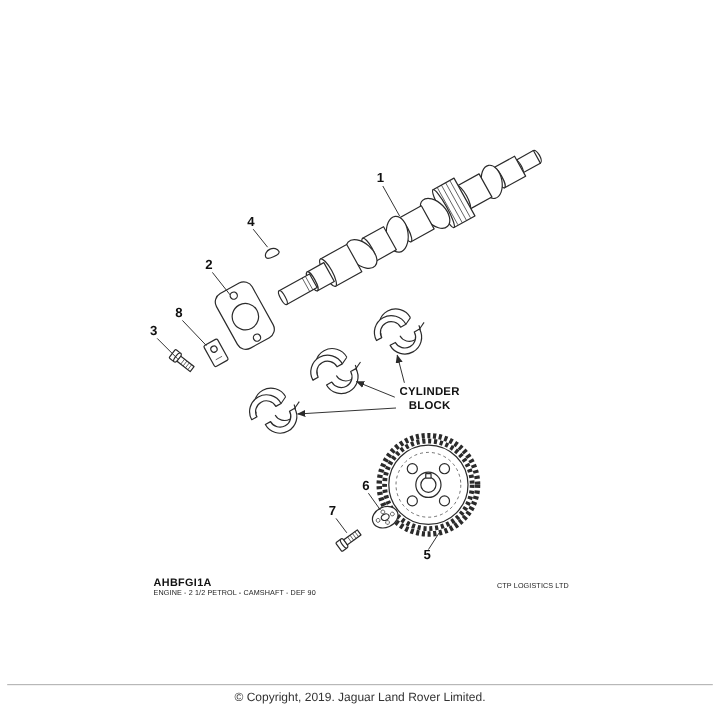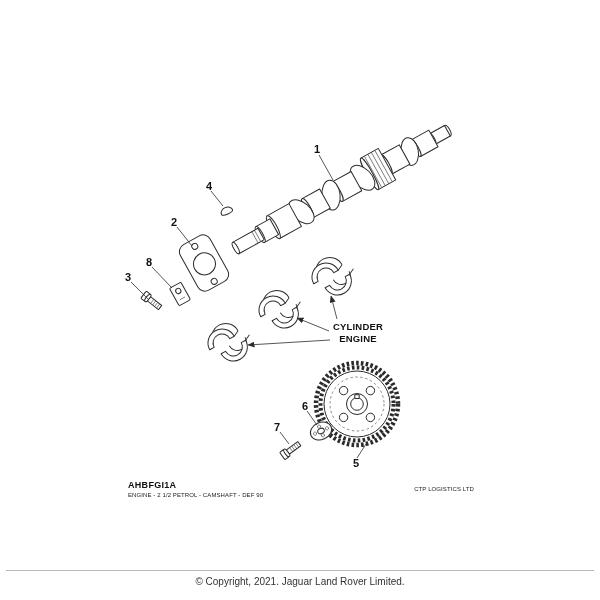--- a/index.html
+++ b/index.html
@@ -169,26 +169,26 @@
 
   <span class="callout" style="left:317px;top:149px">1</span>
   <span class="callout" style="left:174px;top:222px">2</span>
   <span class="callout" style="left:128px;top:277px">3</span>
   <span class="callout" style="left:209px;top:186px">4</span>
   <span class="callout" style="left:356px;top:463px">5</span>
   <span class="callout" style="left:305px;top:406px">6</span>
   <span class="callout" style="left:277px;top:427px">7</span>
   <span class="callout" style="left:149px;top:262px">8</span>
 
-  <div class="cyl-label">CYLINDER ENGINE</div>
+  <div class="cyl-label">CYLINDER BLOCK</div>
 
   <div class="plate-meta">
     <div>
       <div class="code">AHBFGI1A</div>
       <div class="desc">ENGINE - 2 1/2 PETROL - CAMSHAFT - DEF 90</div>
     </div>
     <div class="vendor">CTP LOGISTICS LTD</div>
   </div>
 
   <div class="footer-rule"></div>
-  <div class="copyright">© Copyright, 2021. Jaguar Land Rover Limited.</div>
+  <div class="copyright">© Copyright, 2019. Jaguar Land Rover Limited.</div>
 
 </div>
 
 </body></html>

